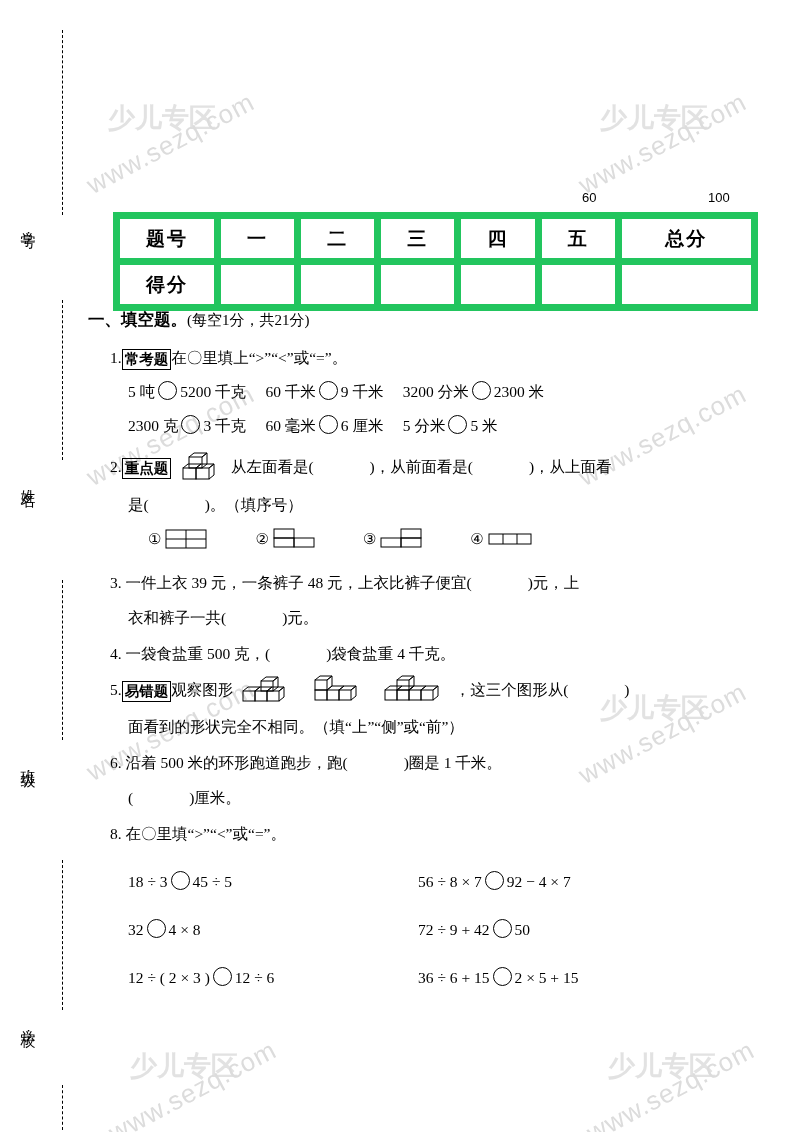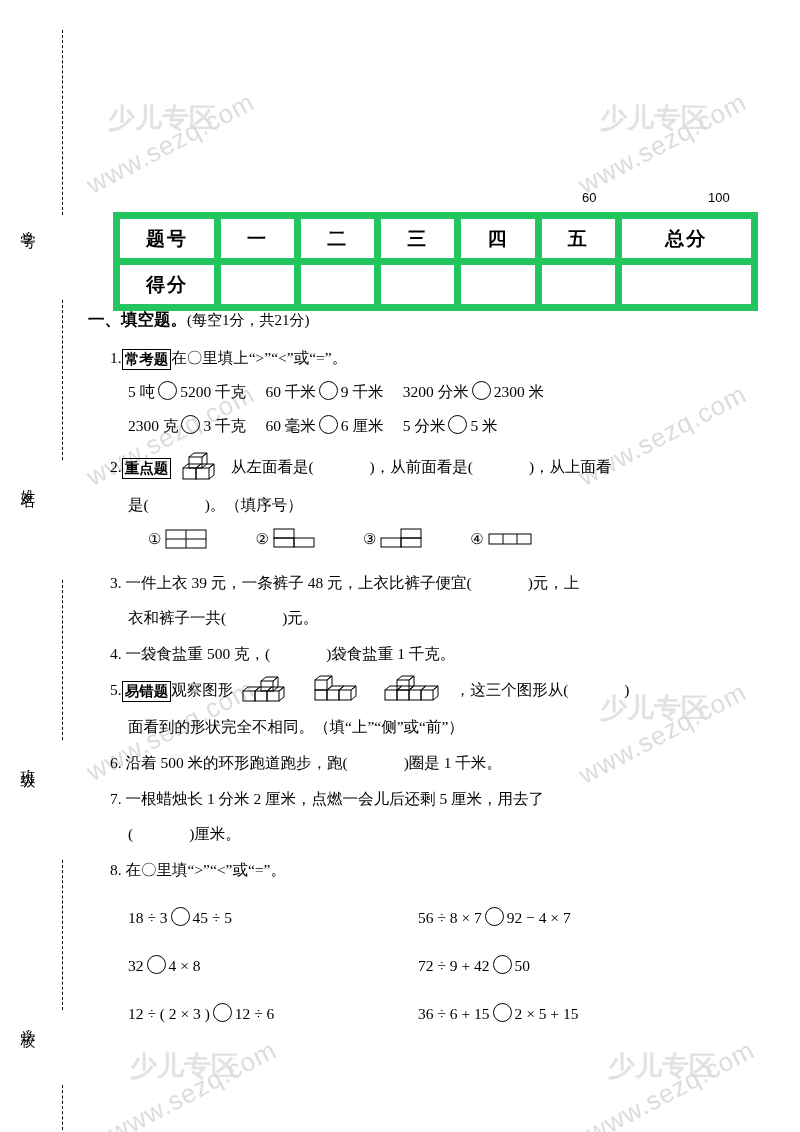--- a/index.html
+++ b/index.html
@@ -294,21 +294,21 @@
     <div class="qitem" style="margin-top:14px;">
       <span>3.</span>
       <span>一件上衣 39 元，一条裤子 48 元，上衣比裤子便宜(</span><span class="blank"></span><span>)元，上</span>
     </div>
     <div class="qitem indent">
       <span>衣和裤子一共(</span><span class="blank"></span><span>)元。</span>
     </div>
 
     <div class="qitem" style="margin-top:6px;">
       <span>4.</span>
-      <span>一袋食盐重 500 克，(</span><span class="blank"></span><span>)袋食盐重 1 千克。</span>
+      <span>一袋食盐重 500 克，(</span><span class="blank"></span><span>)袋食盐重 4 千克。</span>
     </div>
 
     <div class="qitem" style="margin-top:6px;">
       <span>5.</span><span class="tagbox">易错题</span><span>观察图形</span>
       <svg width="66" height="32" viewBox="0 0 66 32">
         <g fill="none" stroke="#000" stroke-width="1">
           <rect x="24" y="6" width="12" height="10"></rect>
           <path d="M24 6 L29 2 L41 2 L36 6"></path>
           <path d="M36 6 L41 2 L41 12 L36 16"></path>
           <rect x="6" y="16" width="12" height="10"></rect>
@@ -353,24 +353,20 @@
     </div>
     <div class="qitem indent">
       <span>面看到的形状完全不相同。（填“上”“侧”或“前”）</span>
     </div>
 
     <div class="qitem" style="margin-top:6px;">
       <span>6.</span>
       <span>沿着 500 米的环形跑道跑步，跑(</span><span class="blank"></span><span>)圈是 1 千米。</span>
     </div>
 
-    <div class="qitem" style="margin-top:6px;">
-      <span>7.</span>
-      <span>一根蜡烛长 1 分米 2 厘米，点燃一会儿后还剩 5 厘米，用去了</span>
-    </div>
     <div class="qitem indent">
       <span>(</span><span class="blank"></span><span>)厘米。</span>
     </div>
 
     <div class="qitem" style="margin-top:6px;">
       <span>8.</span>
       <span>在〇里填“&gt;”“&lt;”或“=”。</span>
     </div>
 
     <div class="q8grid">

